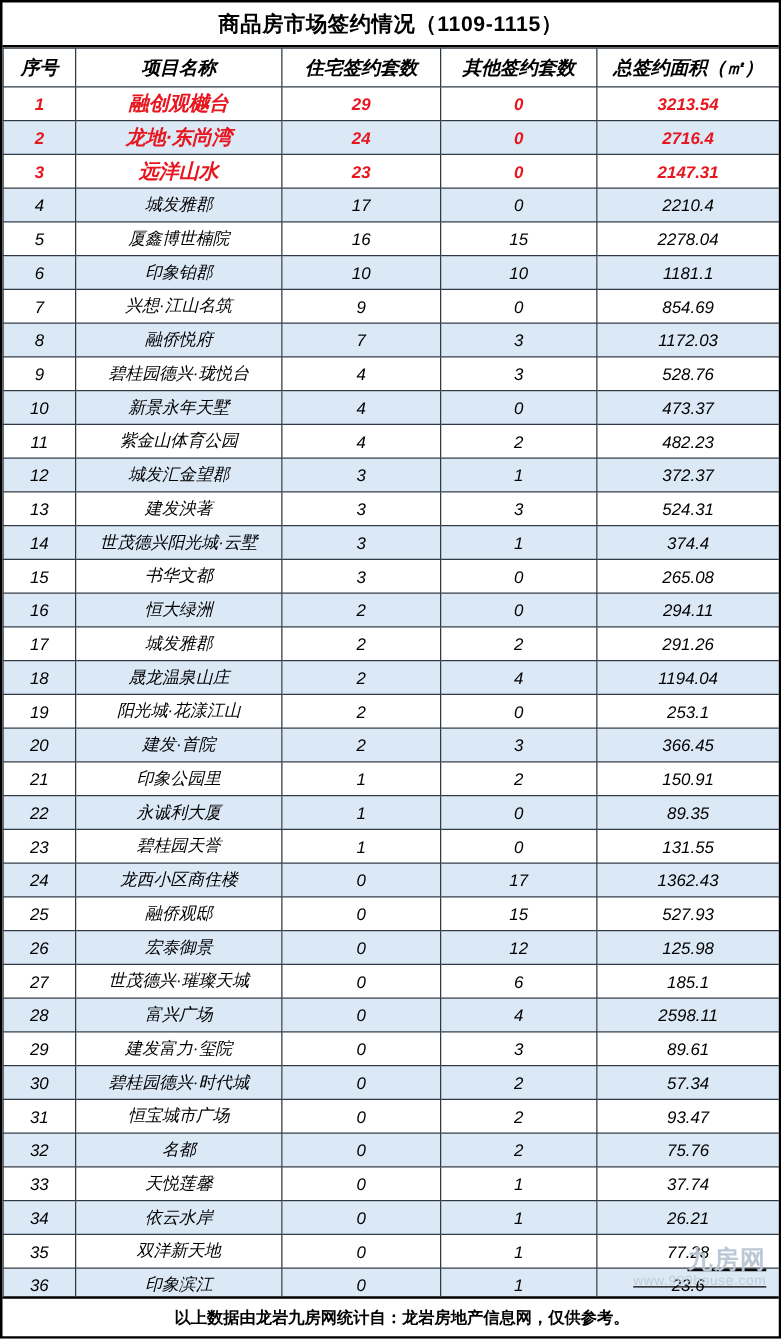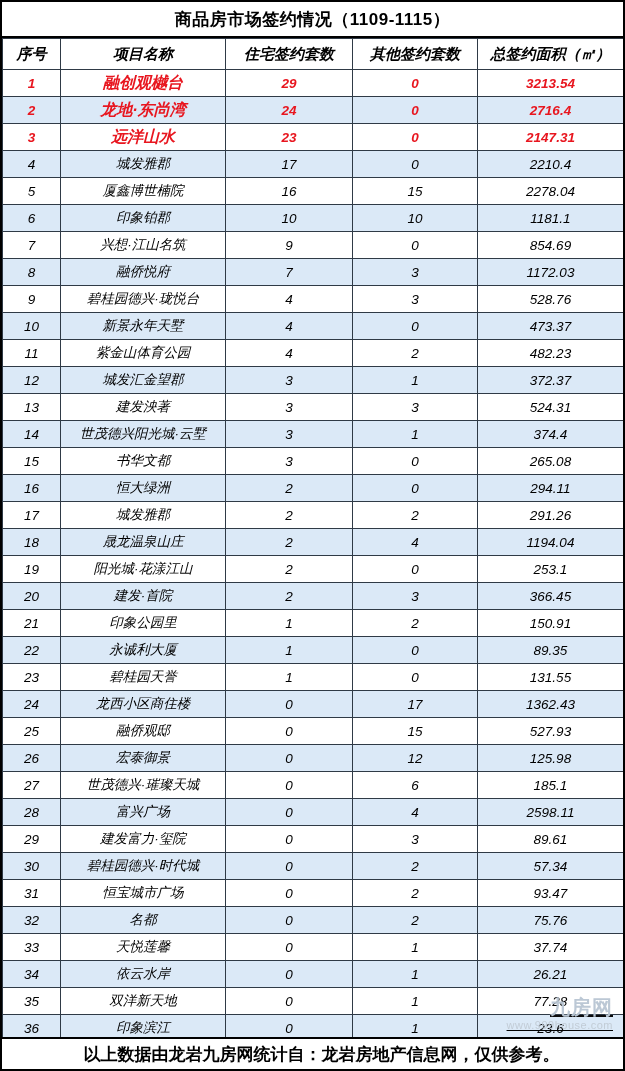--- a/index.html
+++ b/index.html
@@ -83,21 +83,21 @@
   tbody tr.highlight td.name {
     font-size: 16px;
   }
   .footer-note {
     flex: 0 0 30px;
     height: 30px;
     border-top: 2px solid #000;
     display: flex;
     align-items: center;
     justify-content: center;
-    font-size: 17px;
+    font-size: 13px;
     font-weight: bold;
     color: #000;
     padding-left: 18px;
   }
   .watermark {
     position: absolute;
     right: 10px;
     bottom: 38px;
     text-align: right;
     pointer-events: none;

